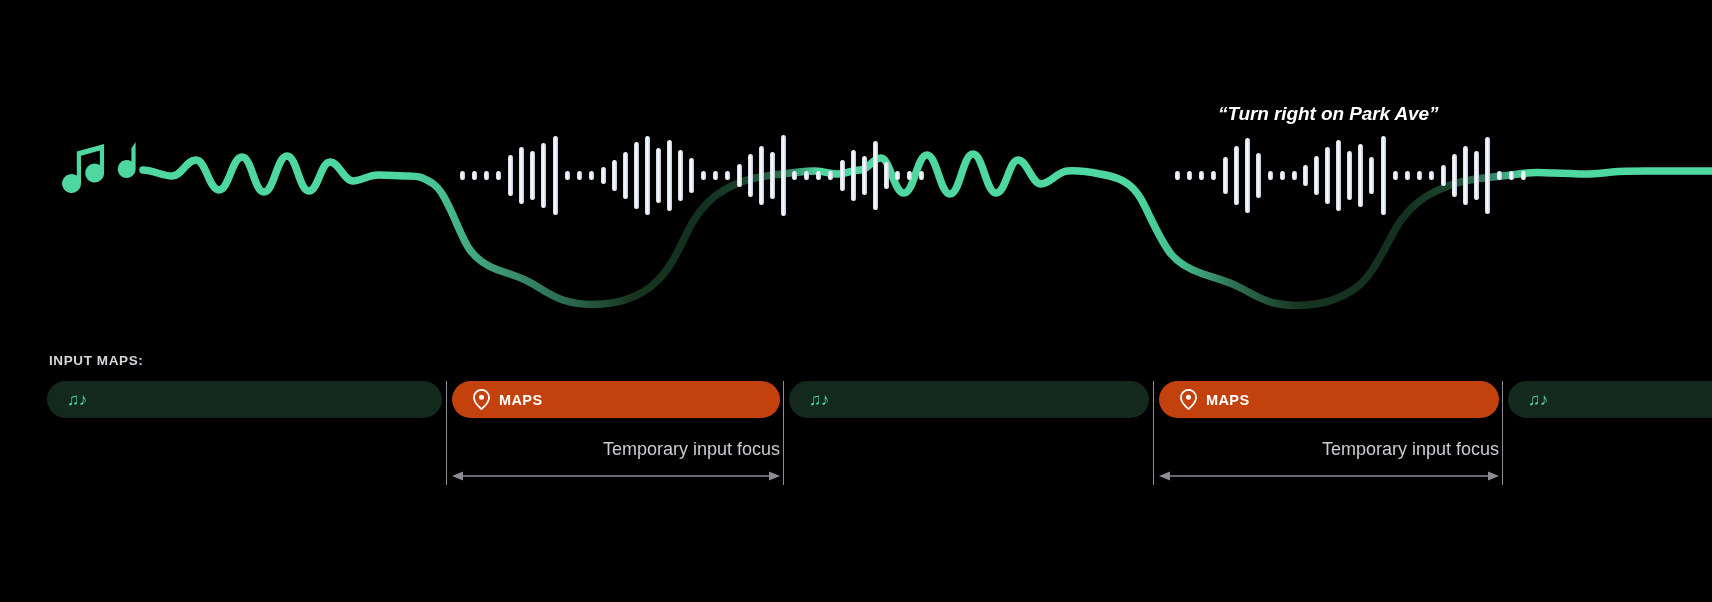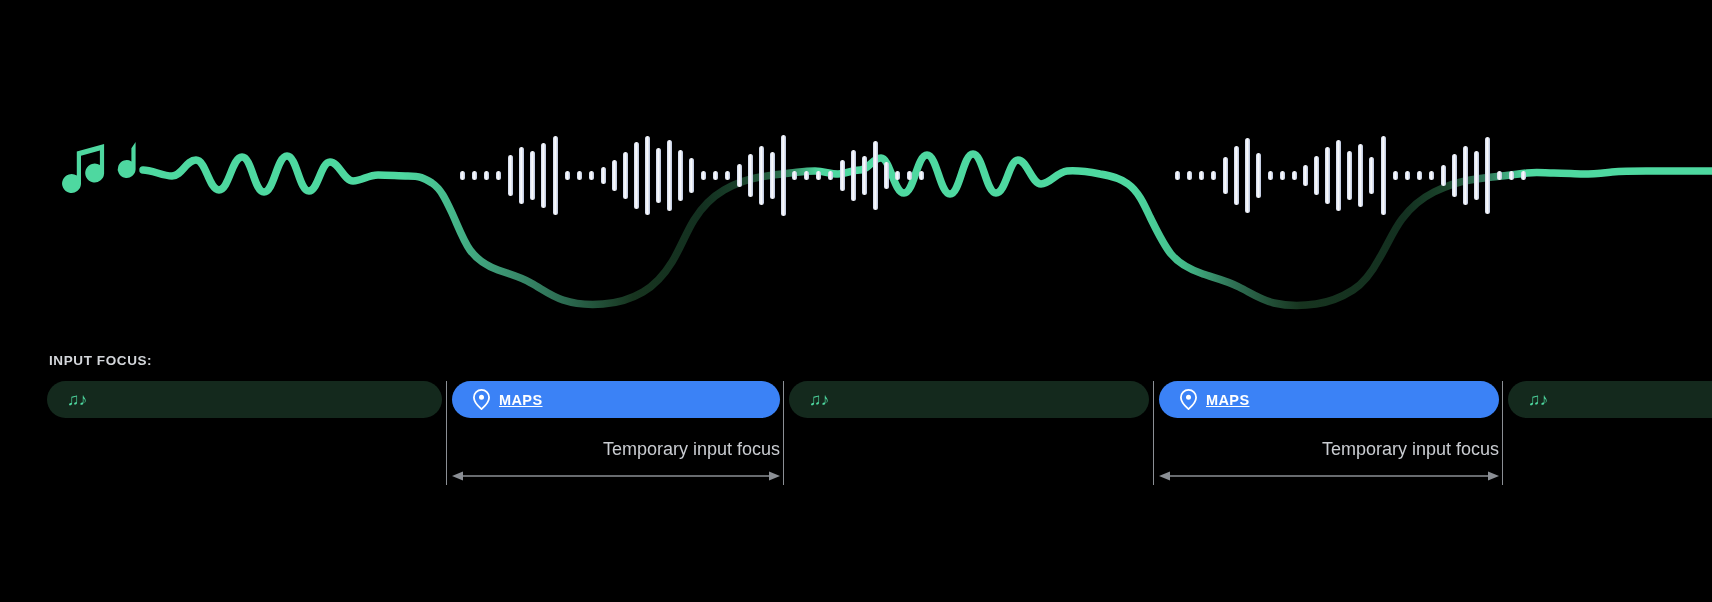--- a/index.html
+++ b/index.html
@@ -33,21 +33,21 @@
 
   #track{position:absolute;left:0;top:381px;width:1712px;height:221px;}
 
   .seg{position:absolute;top:0;height:37px;box-sizing:border-box;}
   .pill{
     position:absolute;left:0;top:0;height:37px;width:100%;
     border-radius:18.5px;box-sizing:border-box;
     display:flex;align-items:center;
   }
   .pill.music{background:#14291d;}
-  .pill.app{background:#3b82f6;text-decoration:underline;}
+  .pill.app{background:#c2410c;}
   .pill .notes{
     margin-left:20px;font-size:17px;line-height:1;color:#4ed8a0;
     letter-spacing:-1px;
   }
   .pill .pin{margin-left:21px;display:flex;align-items:center;}
   .pill .app-label{
     margin-left:9px;font-size:14.5px;font-weight:700;
     letter-spacing:0.4px;color:#ffffff;
   }
 
@@ -234,23 +234,24 @@
         <rect x="1452" y="154" width="5" height="43" rx="2.5"></rect>
         <rect x="1463" y="146" width="5" height="59" rx="2.5"></rect>
         <rect x="1474" y="151" width="5" height="49" rx="2.5"></rect>
         <rect x="1485" y="137" width="5" height="77" rx="2.5"></rect>
         <rect x="1497" y="171" width="5" height="9" rx="2.5"></rect>
         <rect x="1509" y="171" width="5" height="9" rx="2.5"></rect>
         <rect x="1521" y="171" width="5" height="9" rx="2.5"></rect>
       </g>
     </svg>
 
+    <div class="caption" id="caption-2">“Turn right on Park Ave”</div>
   </div>
 
-  <div id="focus-label">INPUT FOCUS:</div>
+  <div id="focus-label">INPUT MAPS:</div>
 
   <div id="track">
 
     <div class="seg" style="left:47px;width:395px;">
       <div class="pill music">
         <span class="notes">♫♪</span>
       </div>
     </div>
 
     <div class="divider" style="left:446px;"></div>

